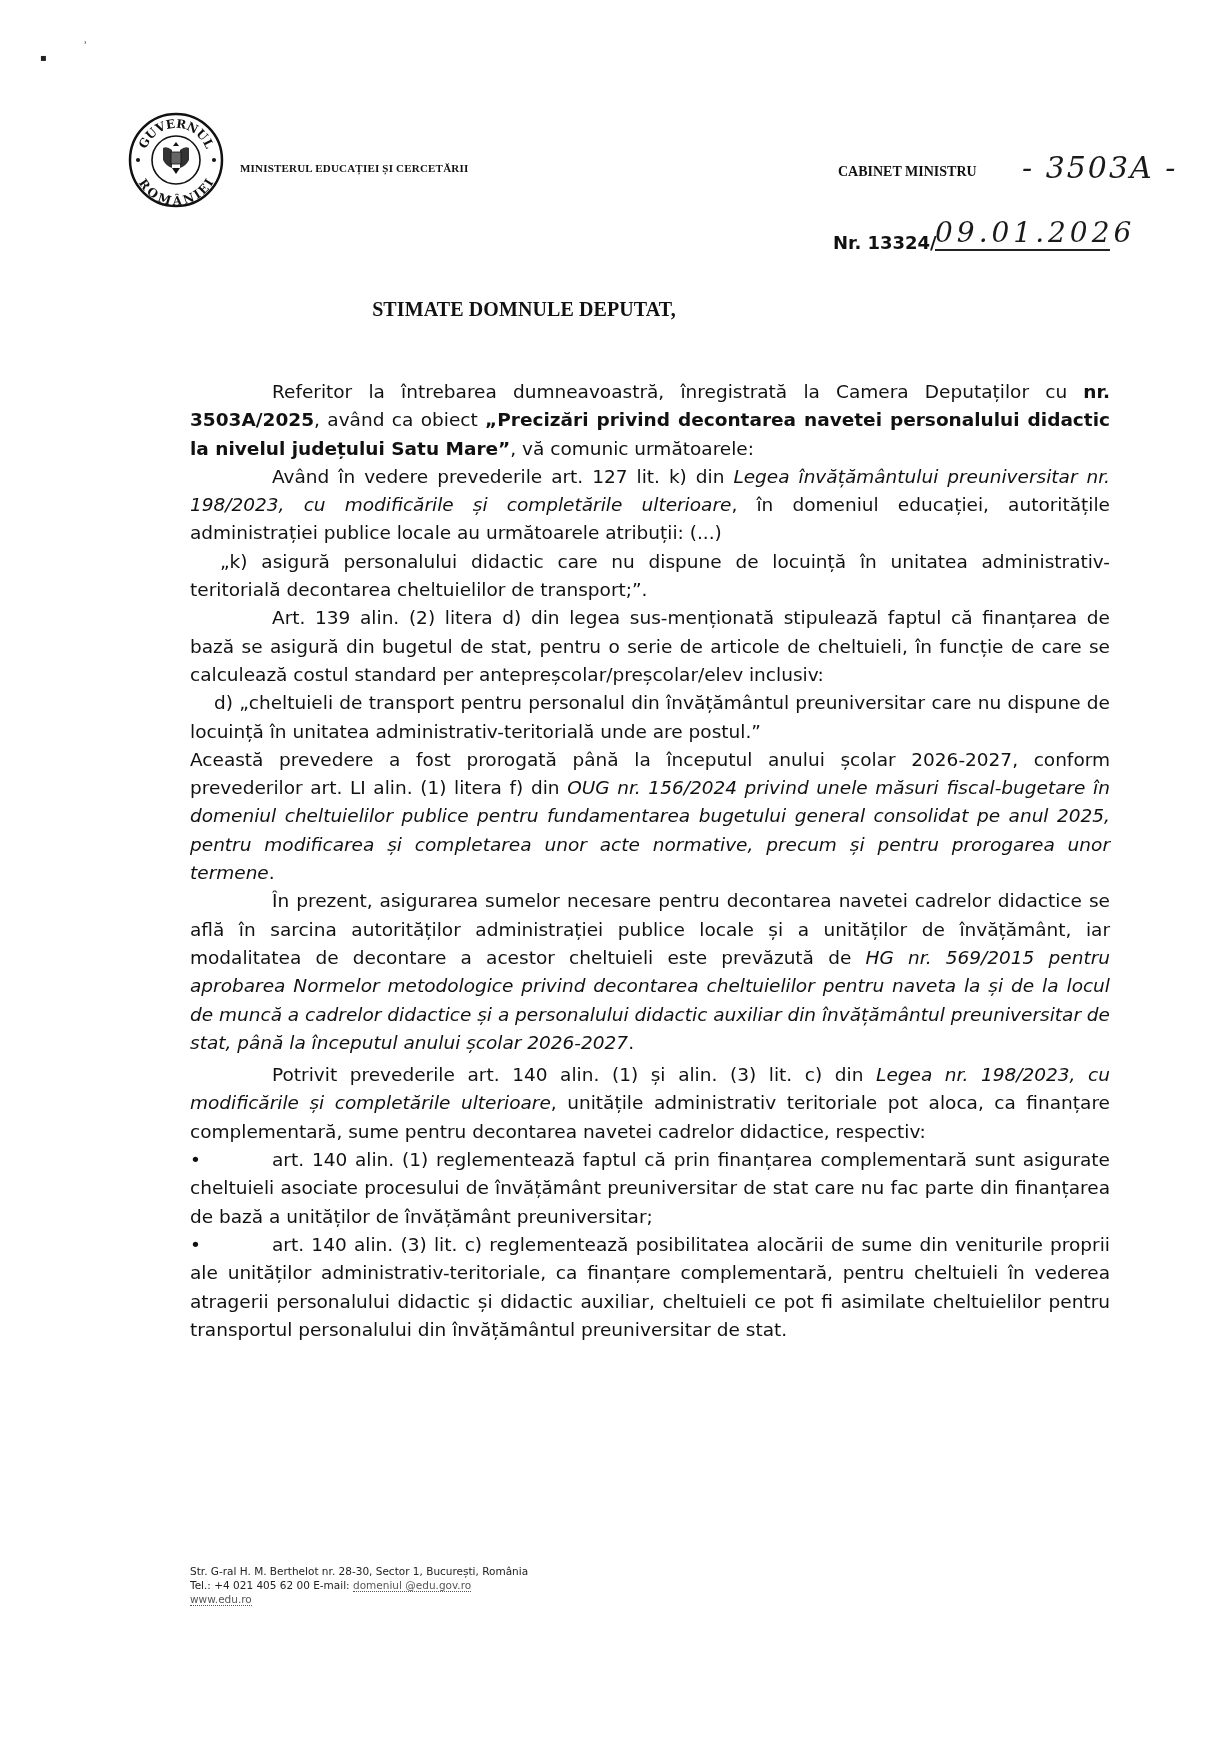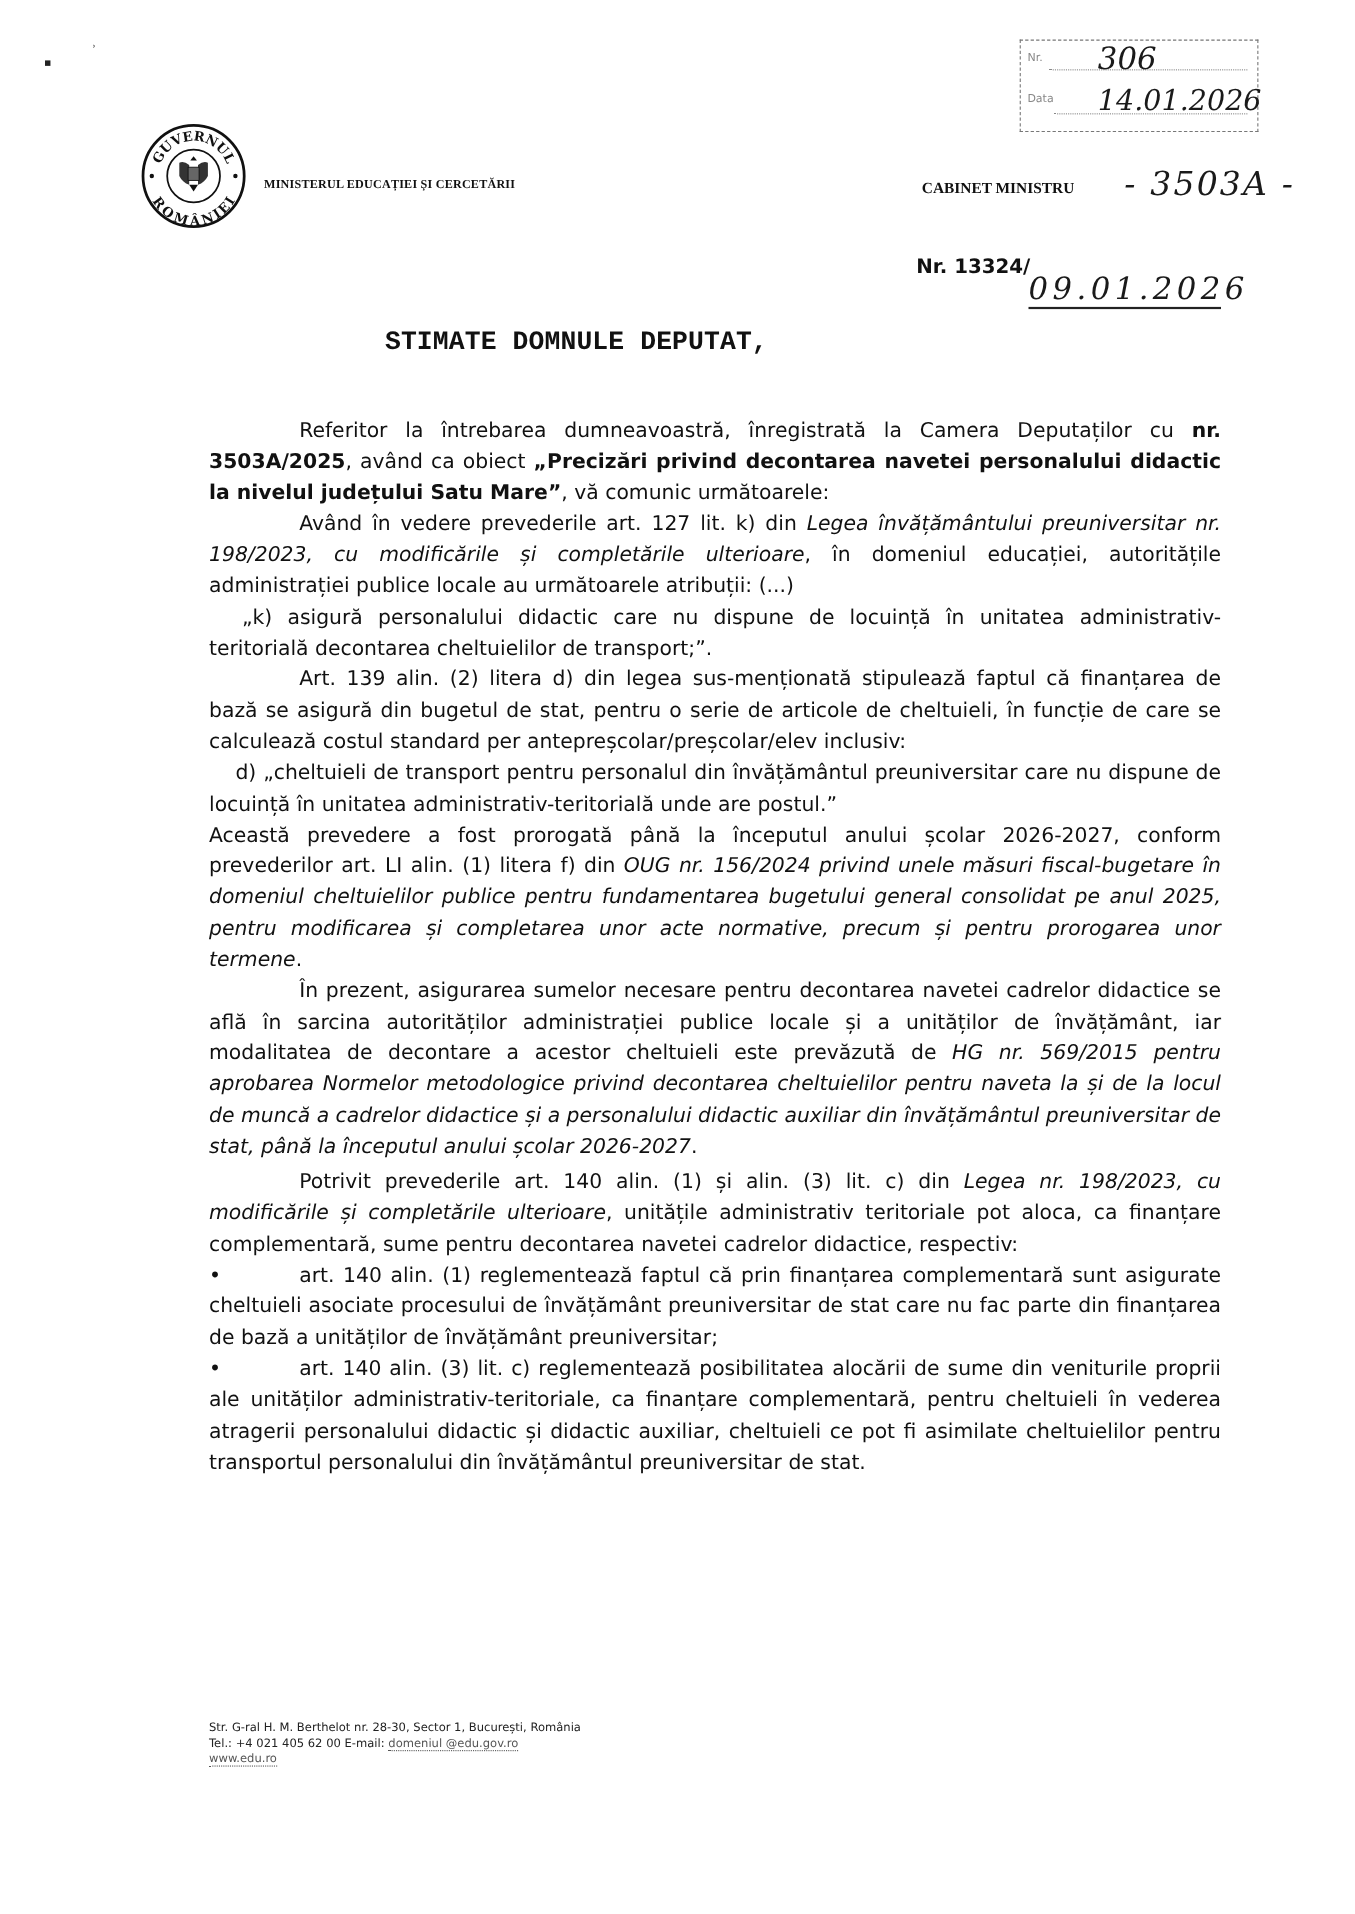--- a/index.html
+++ b/index.html
@@ -17,23 +17,23 @@
 
   .stamp { position: absolute; left: 927px; top: 36px; width: 215px; height: 82px; border: 1px dashed #777; }
   .stamp-line { position: absolute; left: 6px; font-size: 10px; color: #888; font-family: "DejaVu Sans", sans-serif; }
   .stamp-l1 { top: 10px; }
   .stamp-l2 { top: 48px; }
   .stamp-num { position: absolute; left: 70px; top: 0px; font-size: 28px; }
   .stamp-date { position: absolute; left: 70px; top: 40px; font-size: 26px; }
   .stamp-dots { position: absolute; border-bottom: 1px dotted #888; }
 
   .regnr { position: absolute; left: 805px; top: 232px; font-family: "DejaVu Sans", sans-serif; font-weight: bold; font-size: 18px; margin-left: 28px; }
-  .regnr-date { position: absolute; left: 935px; top: 216px; font-size: 28px; width: 175px; border-bottom: 2px solid #222; letter-spacing: 4px; margin-top: 30px; }
+  .regnr-date { position: absolute; left: 935px; top: 216px; font-size: 28px; width: 175px; border-bottom: 2px solid #222; letter-spacing: 4px; }
 
-  .salutation { position: absolute; left: 0; width: 1036px; top: 298px; text-align: center; font-family: Liberation Mono, monospace; font-weight: bold; font-size: 24px; letter-spacing: 0.1px; }
+  .salutation { position: absolute; left: 0; width: 1036px; top: 298px; text-align: center; font-family: Liberation Serif, serif; font-weight: bold; font-size: 20px; letter-spacing: 0.1px; }
   .salutation span { position: relative; left: 6px; }
 
   .body { position: absolute; left: 190px; top: 378px; width: 920px; font-family: "DejaVu Sans", sans-serif; font-size: 18.5px; line-height: 28.3px; text-align: justify; }
   .body p { margin: 0; }
   .indent { text-indent: 82px; }
   .indent-sm { text-indent: 30px; }
   .indent-d { text-indent: 24px; }
   .gap { margin-top: 4px !important; }
   .bullet-line { position: relative; text-indent: 0; }
   .bullet { display: inline-block; width: 82px; }
@@ -72,28 +72,20 @@
       <path d="M48 30 l3 4 h-6 z" fill="#111"></path>
       <path d="M35 36 q4 -2 9 2 v18 q-6 -2 -9 -8 z" fill="#333"></path>
       <path d="M61 36 q-4 -2 -9 2 v18 q6 -2 9 -8 z" fill="#333"></path>
       <rect x="43" y="40" width="10" height="12" fill="#666" stroke="#111" stroke-width="0.8"></rect>
       <path d="M44 56 l4 6 l4 -6 z" fill="#111"></path>
     </g>
   </svg>
 
   <div class="ministry">MINISTERUL EDUCAȚIEI ȘI CERCETĂRII</div>
 
-  <div class="stamp">
-    <span class="stamp-line stamp-l1">Nr.</span>
-    <span class="stamp-line stamp-l2">Data</span>
-    <div class="stamp-dots" style="left:26px; top:26px; width:180px;"></div>
-    <div class="stamp-dots" style="left:30px; top:66px; width:176px;"></div>
-    <span class="stamp-num handwritten">306</span>
-    <span class="stamp-date handwritten">14.01.2026</span>
-  </div>
 
   <div class="cabinet">CABINET MINISTRU</div>
   <div class="hw-ref handwritten">- 3503A -</div>
 
   <div class="regnr">Nr. 13324/</div>
   <div class="regnr-date handwritten">09.01.2026</div>
 
   <div class="salutation"><span>STIMATE DOMNULE DEPUTAT,</span></div>
 
   <div class="body">

